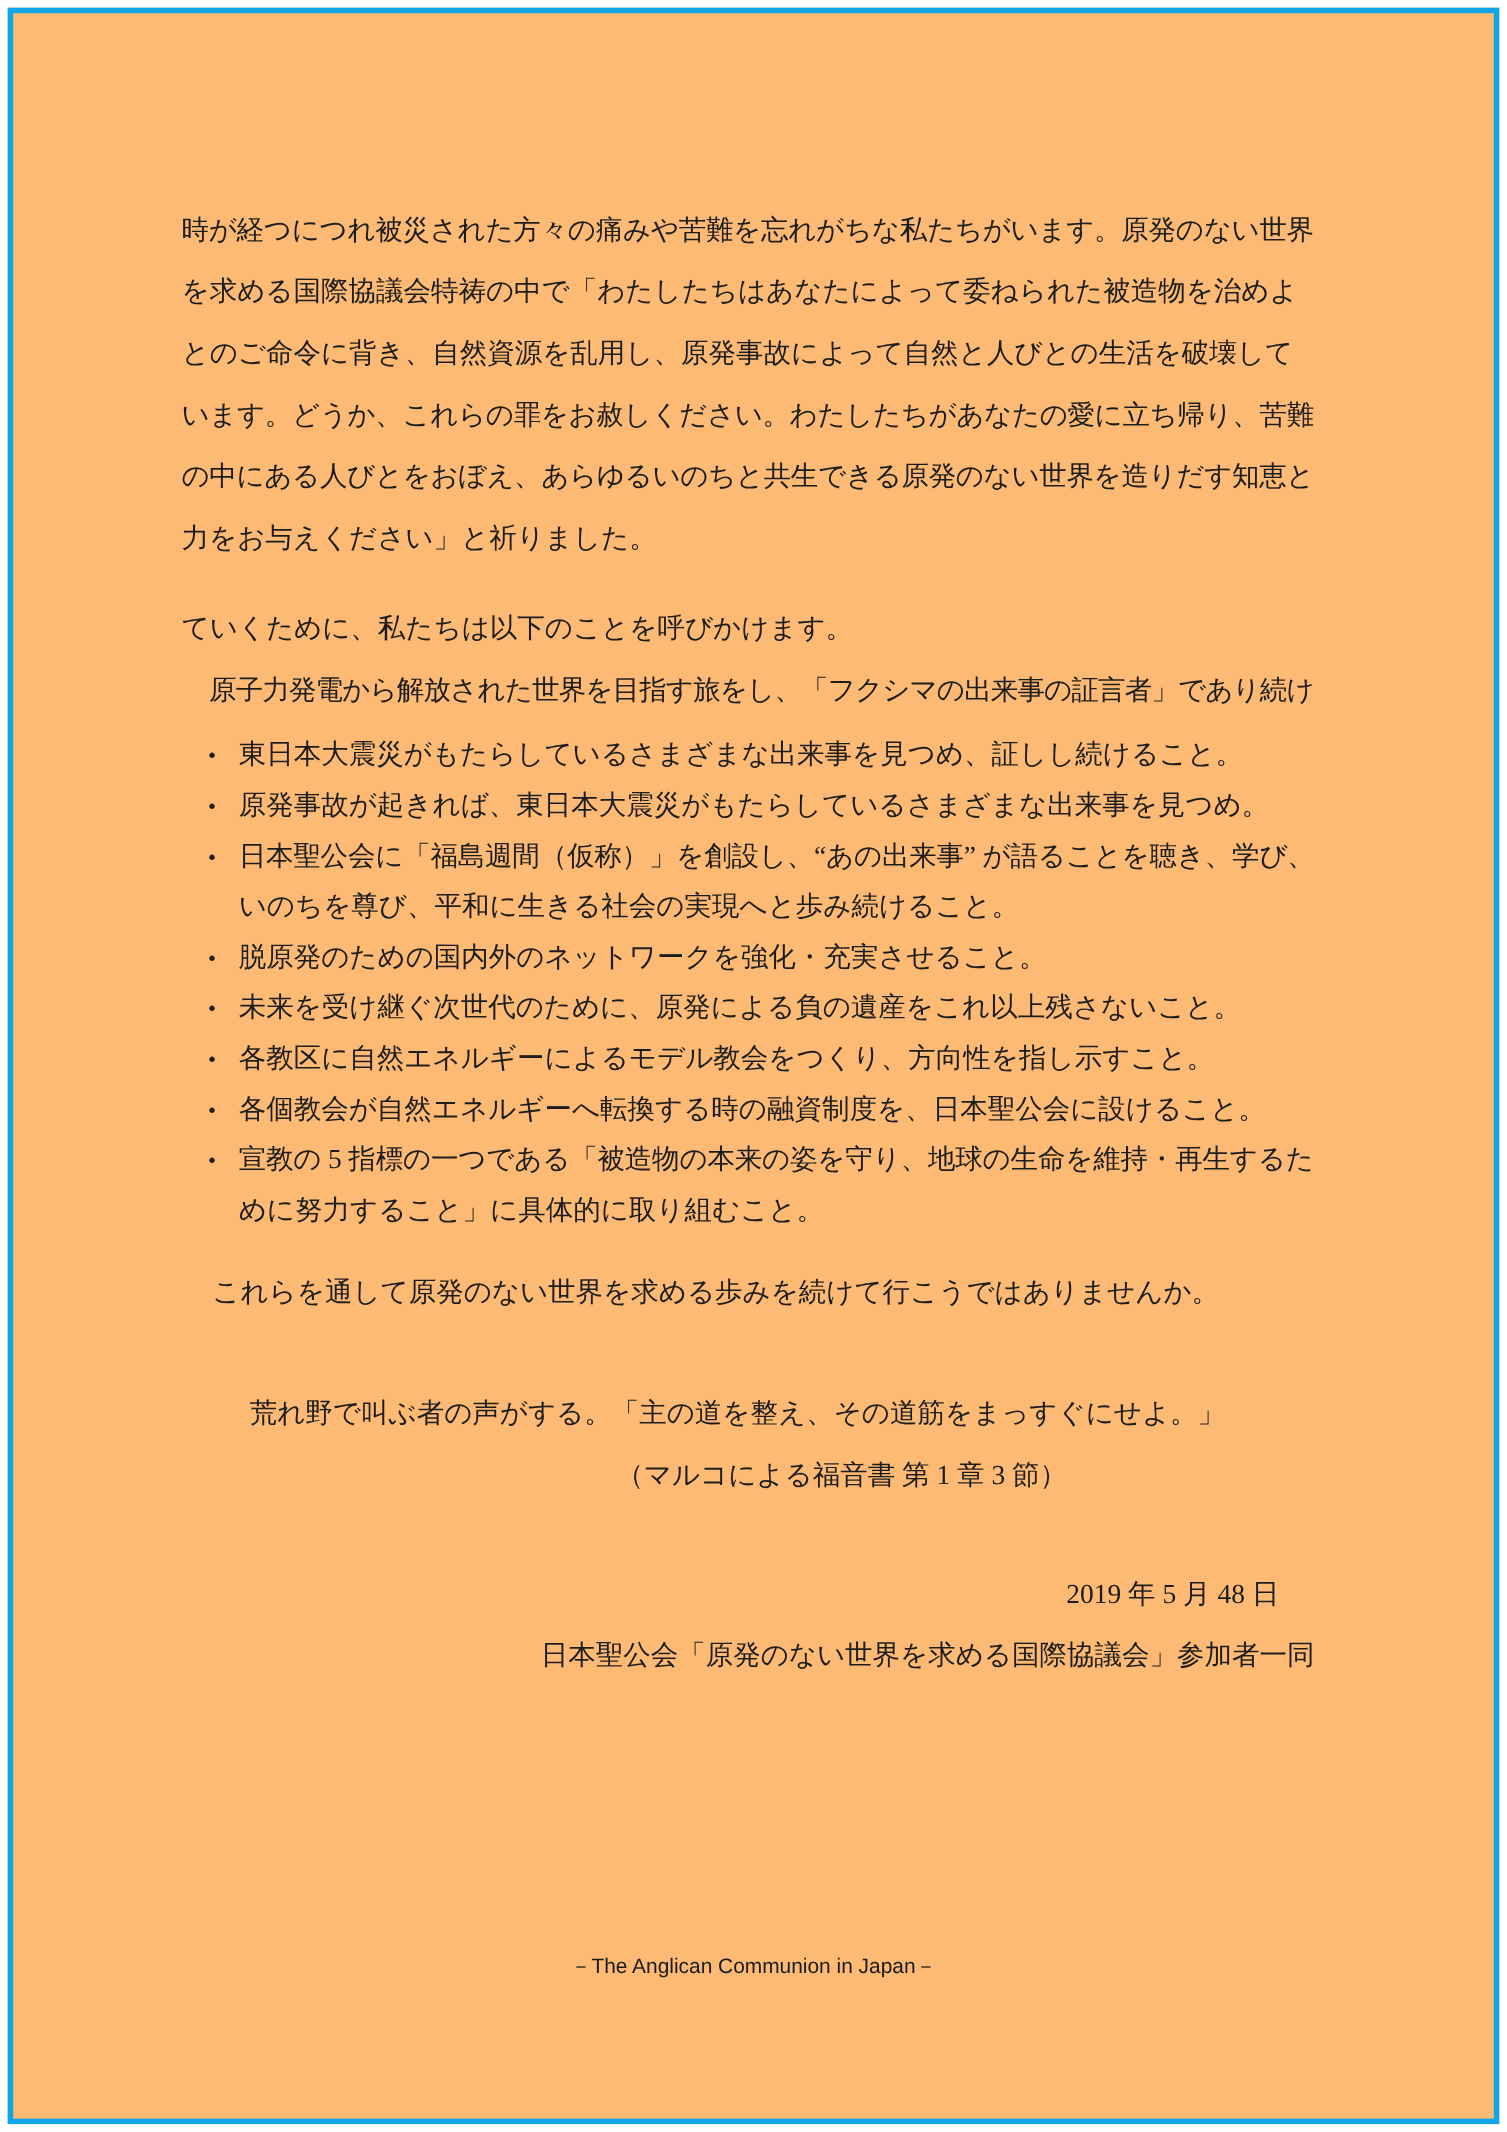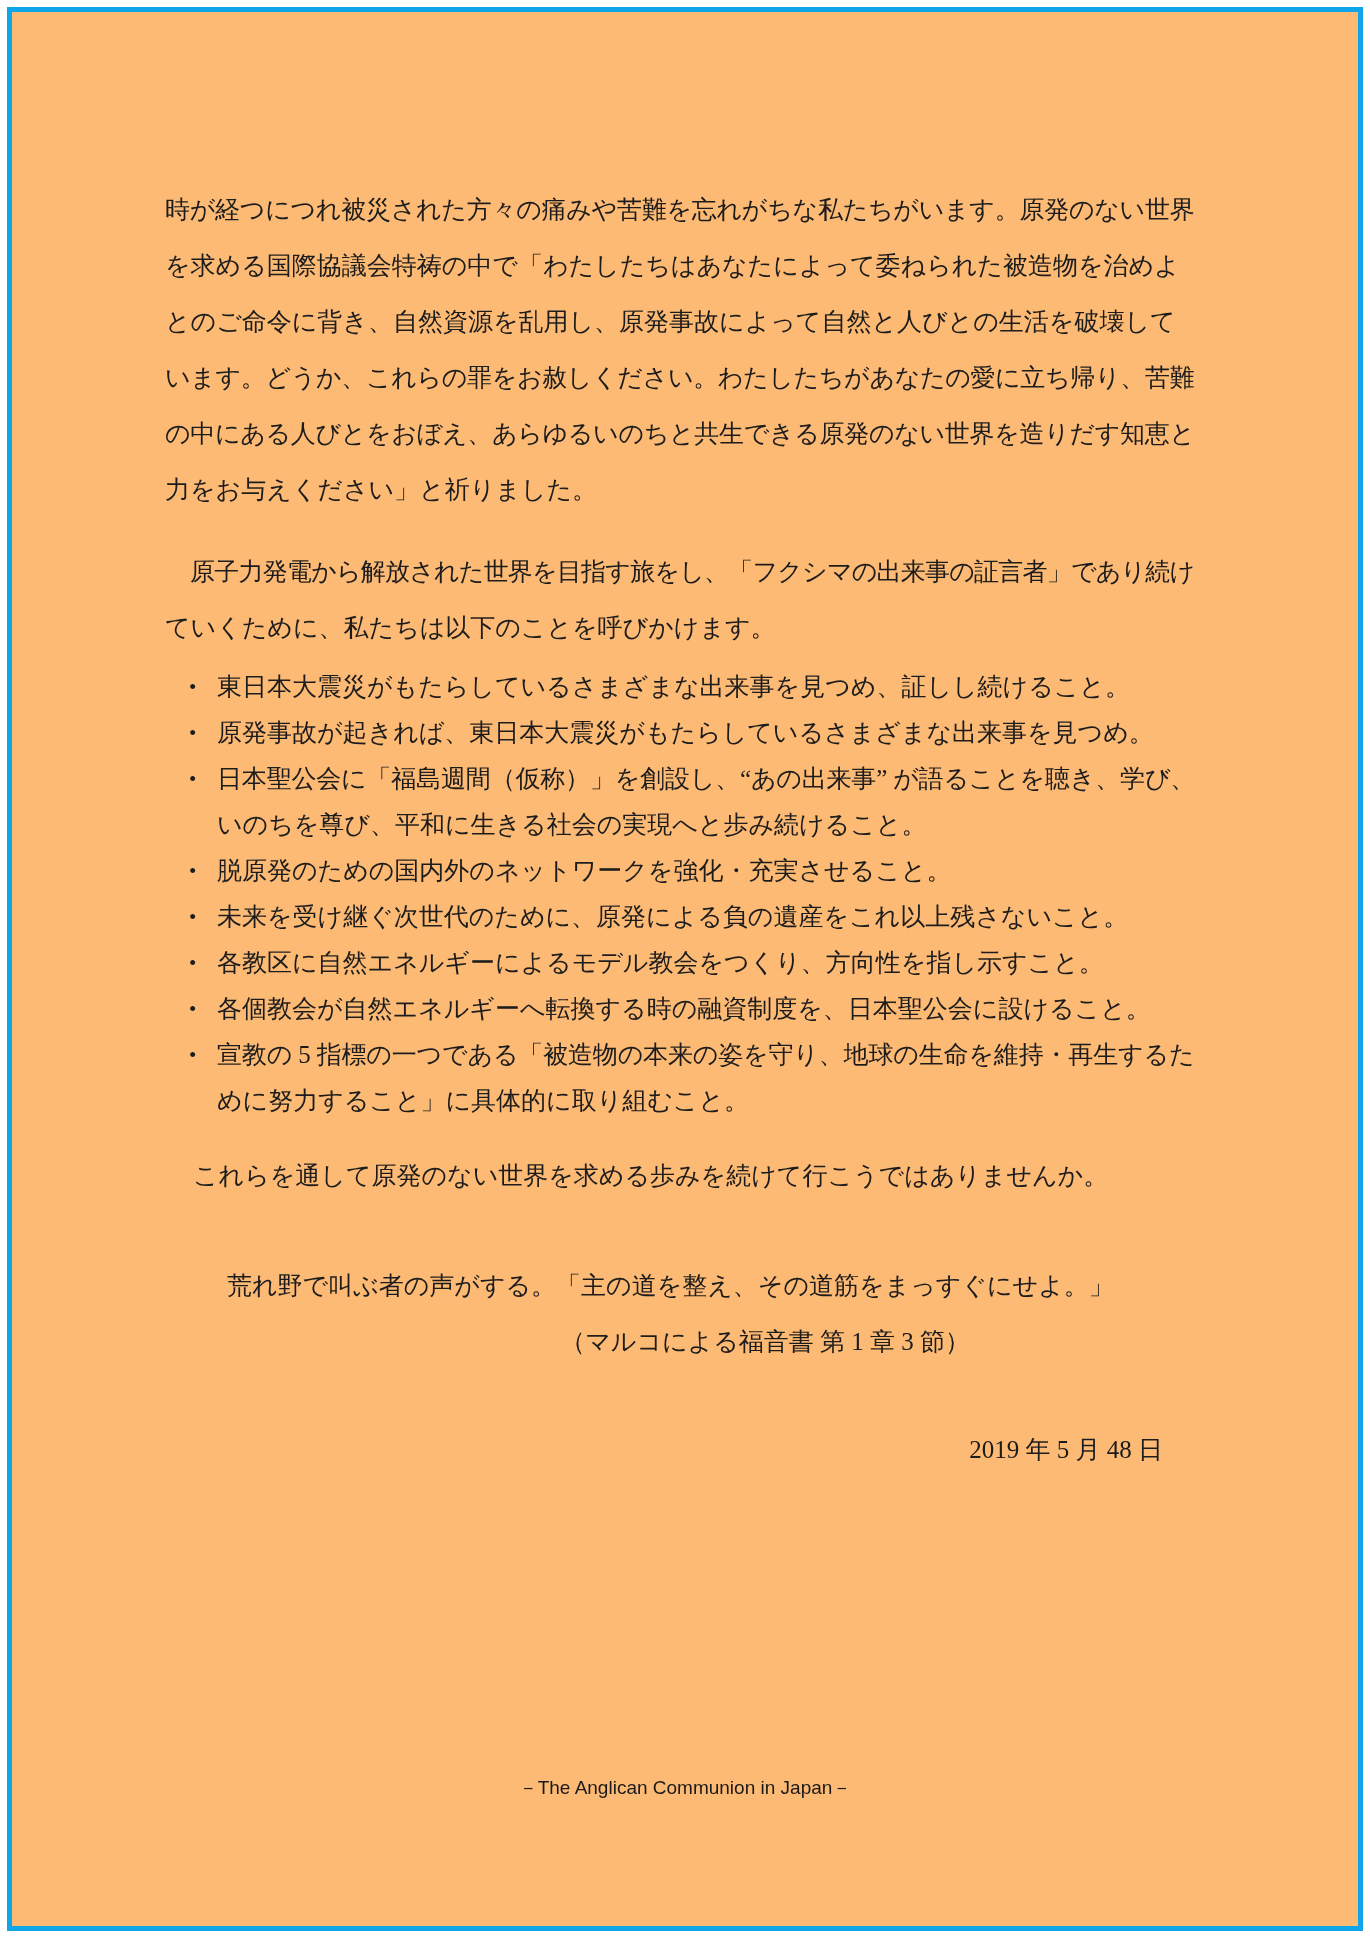--- a/index.html
+++ b/index.html
@@ -52,22 +52,22 @@
     <div class="para p1">
       <span class="ln jl" style="letter-spacing: -0.25px;">時が経つにつれ被災された方々の痛みや苦難を忘れがちな私たちがいます。原発のない世界</span>
       <span class="ln jl" style="letter-spacing: 0px;">を求める国際協議会特祷の中で「わたしたちはあなたによって委ねられた被造物を治めよ</span>
       <span class="ln jl" style="letter-spacing: 0px;">とのご命令に背き、自然資源を乱用し、原発事故によって自然と人びとの生活を破壊して</span>
       <span class="ln jl" style="letter-spacing: -0.325px;">います。どうか、これらの罪をお赦しください。わたしたちがあなたの愛に立ち帰り、苦難</span>
       <span class="ln jl" style="letter-spacing: -0.3px;">の中にある人びとをおぼえ、あらゆるいのちと共生できる原発のない世界を造りだす知恵と</span>
       <span class="ln">力をお与えください」と祈りました。</span>
     </div>
 
     <div class="para p2">
+      <span class="ln">ていくために、私たちは以下のことを呼びかけます。</span>
       <span class="ln jl first" style="letter-spacing: -0.775px;">原子力発電から解放された世界を目指す旅をし、「フクシマの出来事の証言者」であり続け</span>
-      <span class="ln">ていくために、私たちは以下のことを呼びかけます。</span>
     </div>
 
     <ul class="bullets">
       <li class="bullet">
         <span class="marker">•</span>
         <span class="ln">東日本大震災がもたらしているさまざまな出来事を見つめ、証しし続けること。</span>
       </li>
       <li class="bullet">
         <span class="marker">•</span>
         <span class="ln">原発事故が起きれば、東日本大震災がもたらしているさまざまな出来事を見つめ。</span>
@@ -106,18 +106,19 @@
 
     <div class="quote-block">
       <div class="quote-line">
         <span class="ln">荒れ野で叫ぶ者の声がする。「主の道を整え、その道筋をまっすぐにせよ。」</span>
       </div>
       <div class="quote-attr">（マルコによる福音書 第 1 章 3 節）</div>
     </div>
 
     <div class="signoff">
       <div class="date ln">2019 年 5 月 48 日</div>
+      <div class="sig ln">日本聖公会「原発のない世界を求める国際協議会」参加者一同</div>
     </div>
 
   </div>
 
   <div class="footer">－The Anglican Communion in Japan－</div>
 </div>
 
 </body></html>

